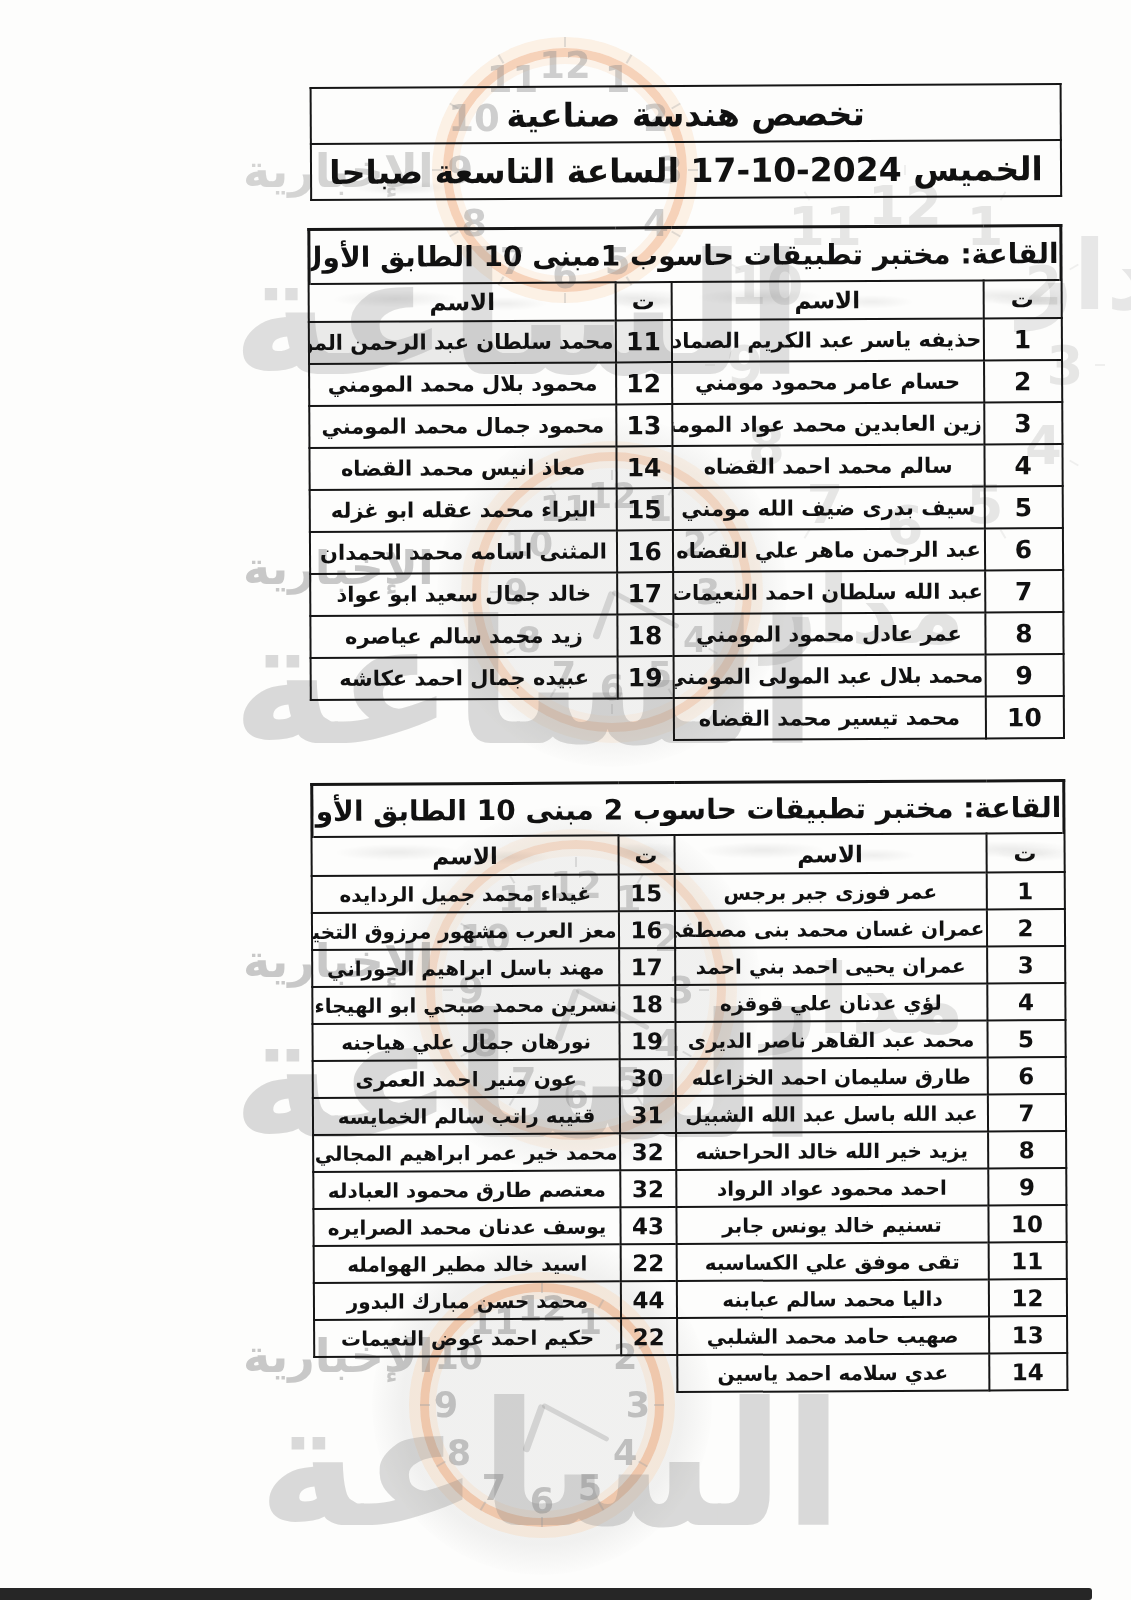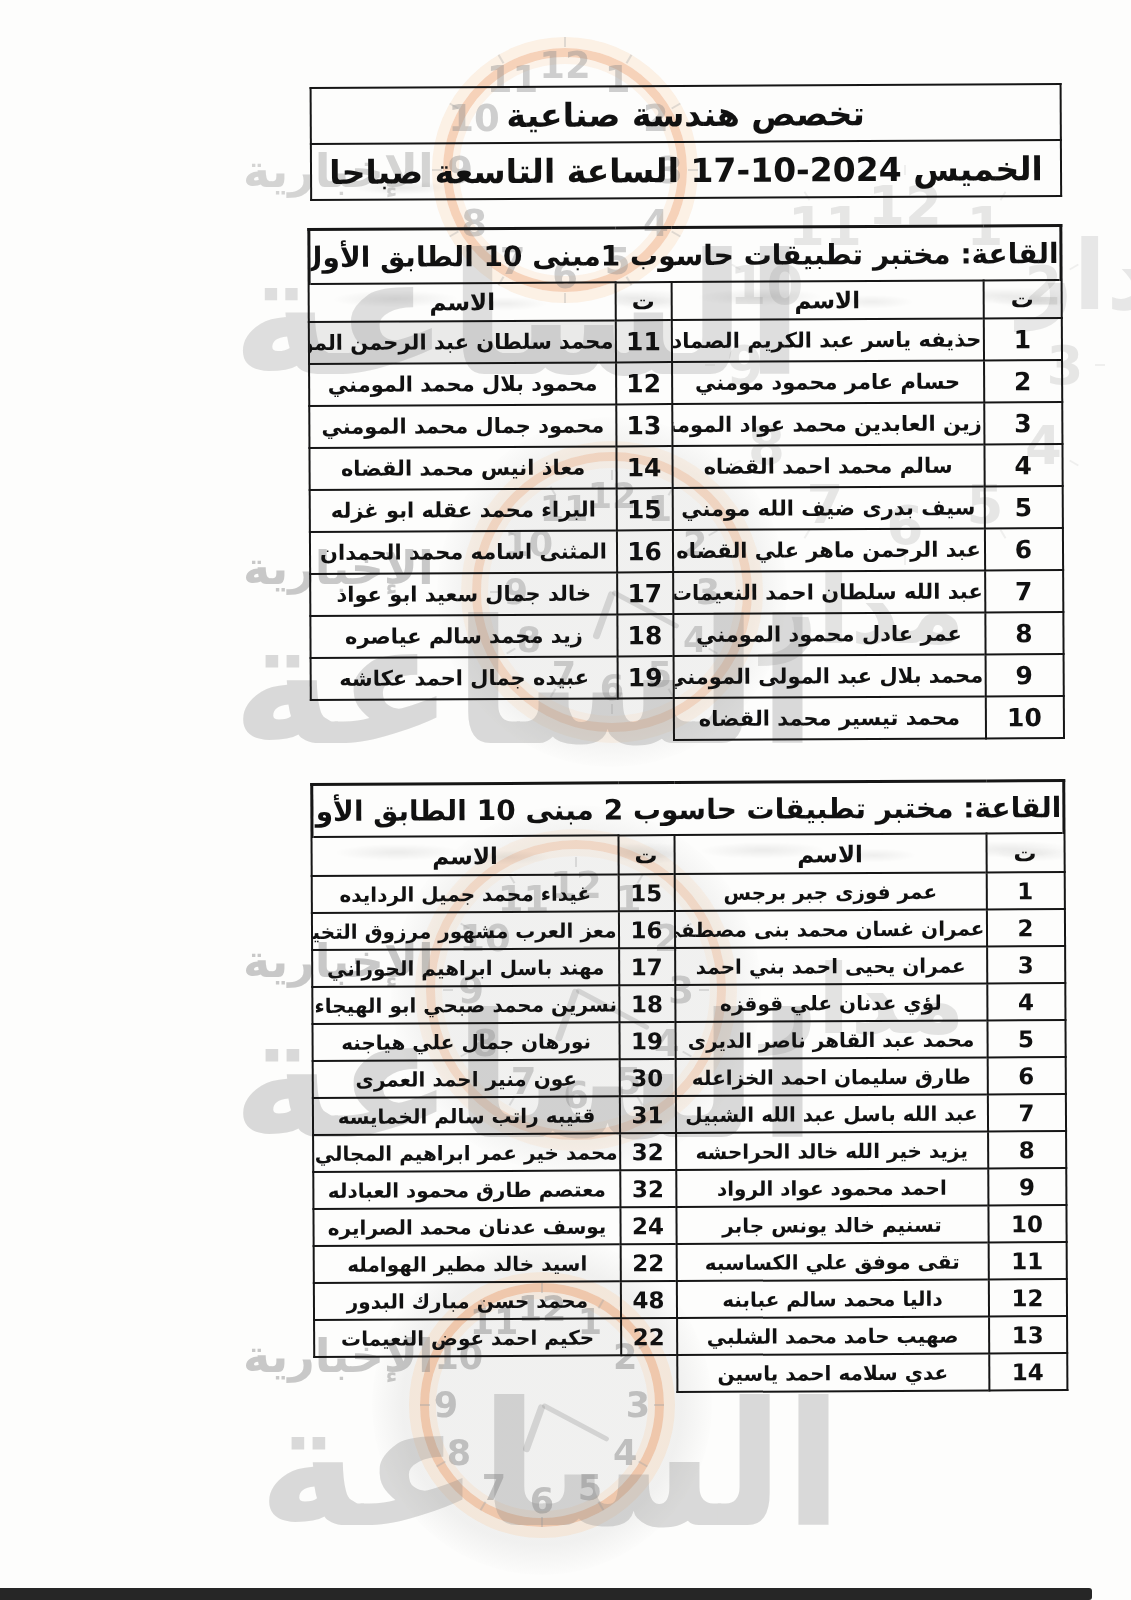--- a/index.html
+++ b/index.html
@@ -380,33 +380,33 @@
           </tr>
           <tr>
             <td class="serial">9</td>
             <td class="name">احمد محمود عواد الرواد</td>
             <td class="serial">32</td>
             <td class="name">معتصم طارق محمود العبادله</td>
           </tr>
           <tr>
             <td class="serial">10</td>
             <td class="name">تسنيم خالد يونس جابر</td>
-            <td class="serial">24</td>
+            <td class="serial">43</td>
             <td class="name">يوسف عدنان محمد الصرايره</td>
           </tr>
           <tr>
             <td class="serial">11</td>
             <td class="name">تقى موفق علي الكساسبه</td>
             <td class="serial">22</td>
             <td class="name">اسيد خالد مطير الهوامله</td>
           </tr>
           <tr>
             <td class="serial">12</td>
             <td class="name">داليا محمد سالم عبابنه</td>
-            <td class="serial">48</td>
+            <td class="serial">44</td>
             <td class="name">محمد حسن مبارك البدور</td>
           </tr>
           <tr>
             <td class="serial">13</td>
             <td class="name">صهيب حامد محمد الشلبي</td>
             <td class="serial">22</td>
             <td class="name">حكيم احمد عوض النعيمات</td>
           </tr>
           <tr>
             <td class="serial">14</td>

